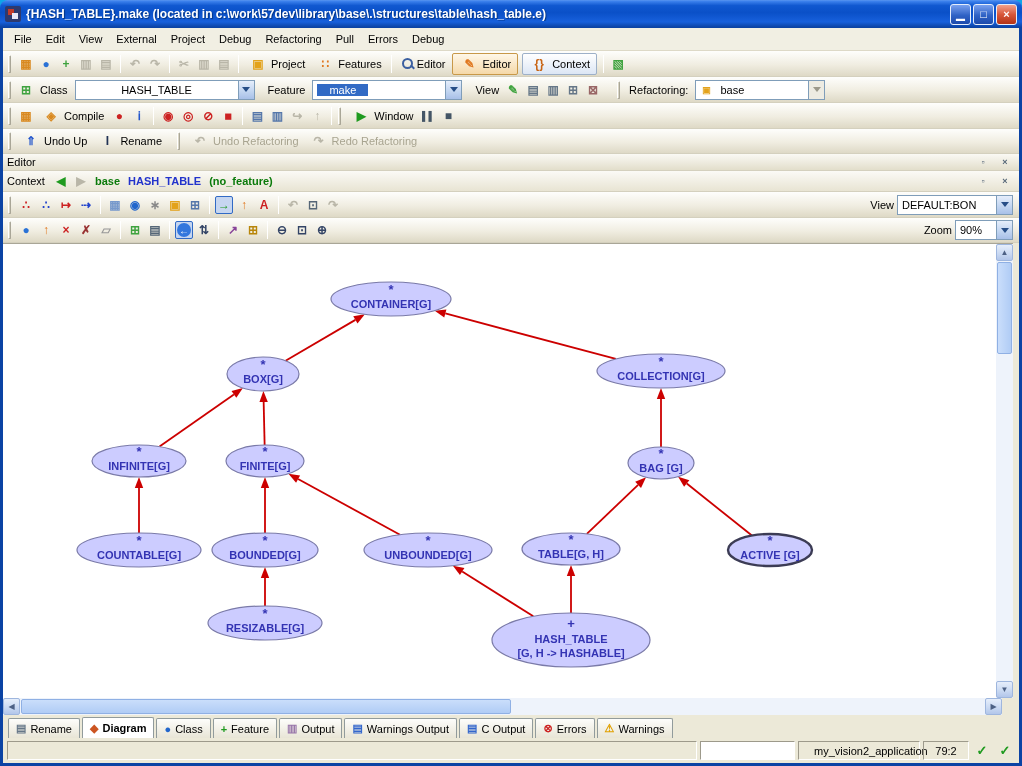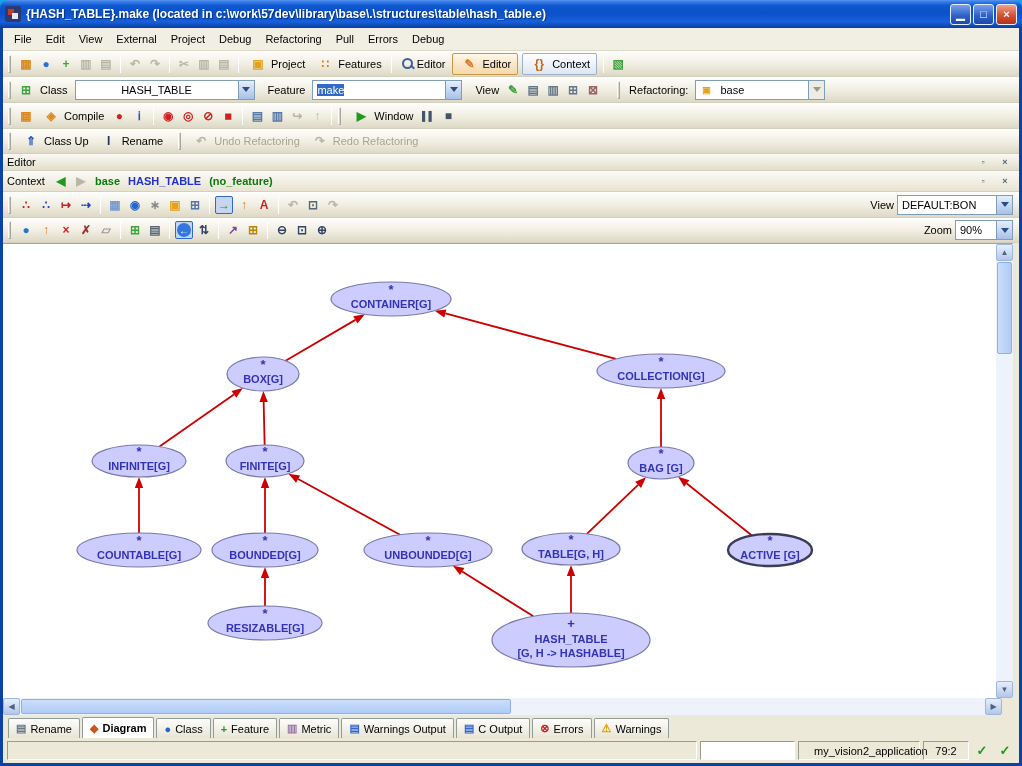--- a/index.html
+++ b/index.html
@@ -38,21 +38,21 @@
   .mag::after{content:"";position:absolute;left:9px;top:9px;width:5px;height:2px;background:#3B5FA0;transform:rotate(45deg)}
   
   .combo{display:inline-flex;align-items:center;height:20px;border:1px solid #7F9DB9;background:#fff;margin:0 3px;position:relative}
   .combo .ctext{flex:1;padding:0 4px;overflow:hidden;white-space:nowrap}
   .combo .center{text-align:center}
   .cbtn{width:16px;height:18px;margin:0;display:flex;align-items:center;justify-content:center;
     background:linear-gradient(#E6EEFB,#C0D4F0 60%,#A8C0E8);border-left:1px solid #7F9DB9}
   .cbtn.dis{background:#EDEBE2;}
   .arr{width:0;height:0;border-left:4px solid transparent;border-right:4px solid transparent;border-top:5px solid #274E87}
   .cbtn.dis .arr{border-top-color:#9B988A}
-  .sel{background:#316AC5;color:#fff;padding:0 0}
+  .sel{background:#316AC5;color:#fff;padding:0 12px}
   .circle-btn{background:#3377DD;border-radius:50%;width:14px;height:14px;font-size:10px;display:inline-flex;align-items:center;justify-content:center}
   .pressed{border:1px solid #316AC5;background:#C6D6F0;border-radius:2px}
   
   .hdr{height:17px;display:flex;align-items:center;padding:0 4px;background:linear-gradient(#FAF9F4,#E2DECB);border-bottom:1px solid #D4D0BE;font-size:11px}
   .hdr .right{margin-left:auto;display:flex;gap:2px}
   .ctxbar{height:21px;display:flex;align-items:center;padding:0 4px;background:linear-gradient(#FBFAF6,#E8E4D3);border-bottom:1px solid #D4D0BE}
   .ctx-cluster{color:#0A7A0A;font-weight:bold;margin:0 4px}
   .ctx-class{color:#2233CC;font-weight:bold;margin:0 4px}
   .ctx-feature{color:#0A7A0A;font-weight:bold;margin:0 4px}
   
@@ -210,21 +210,21 @@
         <span>Window</span>
       </span>
       <span class="ticon sm" style="color: rgb(68, 85, 102);">▌▌</span>
       <span class="ticon" style="color: rgb(68, 85, 102);">■</span>
     </div>
 
     <div class="toolbar h25">
       <span class="grip"></span>
       <span class="tlbtn">
         <span class="ticon" style="color: rgb(34, 85, 204);">⇑</span>
-        <span>Class Up</span>
+        <span>Undo Up</span>
       </span>
       <span class="tlbtn">
         <span class="ticon" style="color: rgb(34, 51, 85);">I</span>
         <span>Rename</span>
       </span>
       <span class="grip" style="margin-left:10px"></span>
       <span class="tlbtn">
         <span class="ticon" style="color: rgb(185, 182, 168);">↶</span>
         <span class="dimtext">Undo Refactoring</span>
       </span>
@@ -466,21 +466,21 @@
       <span class="tab">
           <span class="tab-ico" style="color: rgb(34, 102, 204);">●</span>
           <span>Class</span>
         </span>
       <span class="tab">
           <span class="tab-ico" style="color: rgb(31, 154, 31);">+</span>
           <span>Feature</span>
         </span>
       <span class="tab">
           <span class="tab-ico" style="color: rgb(153, 119, 170);">▥</span>
-          <span>Metric</span>
+          <span>Output</span>
         </span>
       <span class="tab">
           <span class="tab-ico" style="color: rgb(51, 102, 204);">▤</span>
           <span>Warnings Output</span>
         </span>
       <span class="tab">
           <span class="tab-ico" style="color: rgb(51, 102, 204);">▤</span>
           <span>C Output</span>
         </span>
       <span class="tab">

